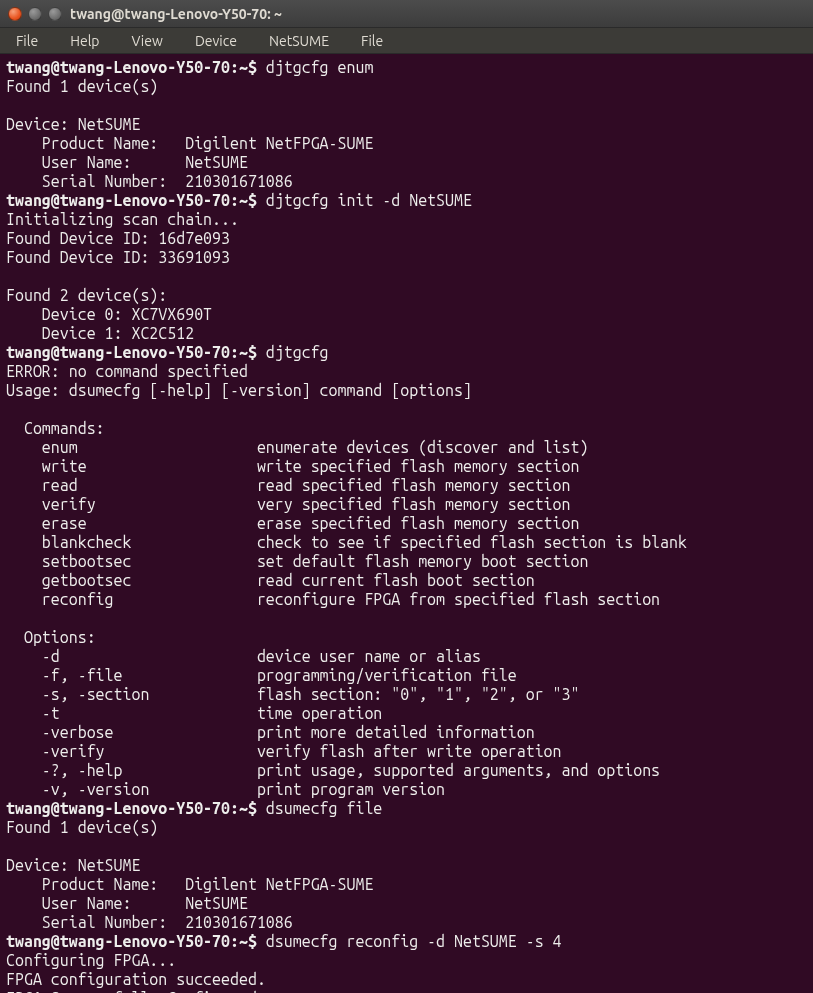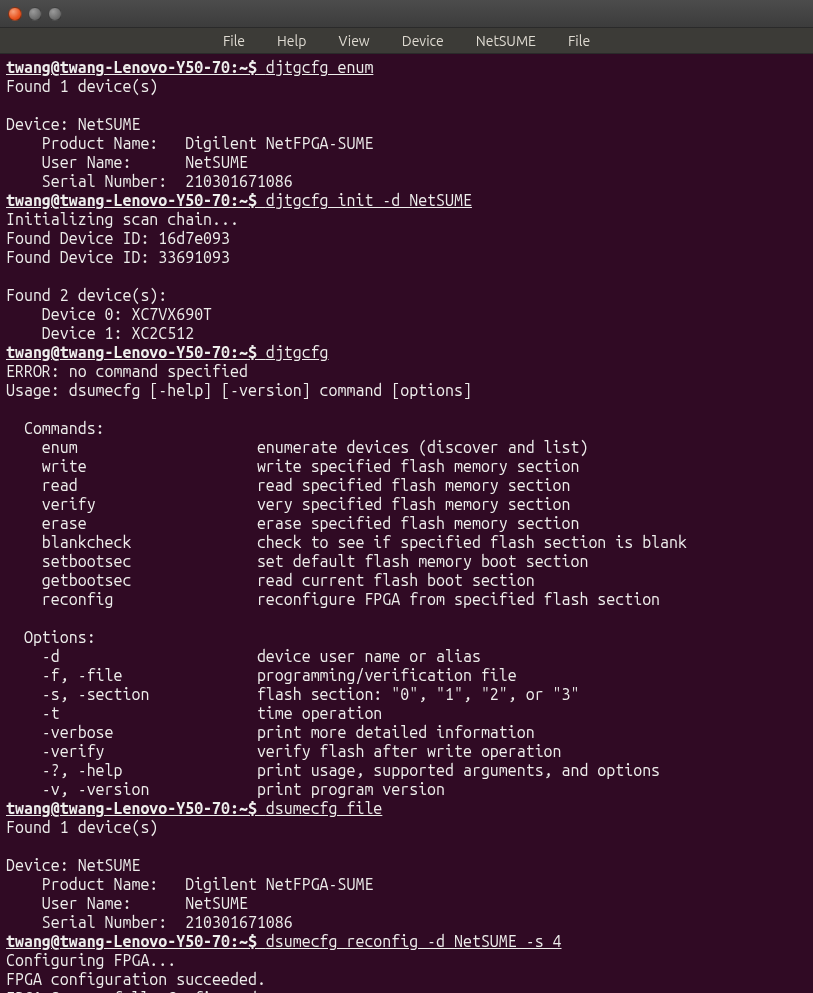--- a/index.html
+++ b/index.html
@@ -5,37 +5,38 @@
   * { margin:0; padding:0; box-sizing:border-box; }
   html,body { width:813px; height:993px; font-family:"Ubuntu","DejaVu Sans",sans-serif; background:#2c001e; overflow:hidden; }
   .window { width:813px; height:993px; display:flex; flex-direction:column; background:#2c001e; }
   .titlebar { height:28px; background:linear-gradient(to bottom,#4c4c4c,#3c3c3c); display:flex; align-items:center; padding:0 8px; gap:8px; border-bottom:1px solid #2a2a2a; }
   .win-btns { display:flex; gap:6px; }
   .win-btn { width:14px; height:14px; border-radius:50%; display:inline-block; border:1px solid rgba(0,0,0,0.4); }
   .win-close { background:radial-gradient(circle at 35% 30%,#f7a07a,#e95420 60%,#c34113); }
   .win-mid   { background:radial-gradient(circle at 35% 30%,#9a9a9a,#6f6f6f 60%,#555); }
   .win-max   { background:radial-gradient(circle at 35% 30%,#9a9a9a,#6f6f6f 60%,#555); }
   .title { color:#dfdbd2; font-size:14px; font-weight:bold; }
-  .menubar { height:26px; background:#3c3b37; display:flex; align-items:center; padding:0 8px; gap:16px; border-bottom:1px solid #2a2a2a;justify-content:center; }
+  .menubar { height:26px; background:#3c3b37; display:flex; align-items:center; padding:0 8px; gap:16px; border-bottom:1px solid #2a2a2a; }
   .menuitem { color:#dfdbd2; font-size:14px; padding:2px 8px; cursor:pointer; }
   .terminal { flex:1; background:#300a24; padding:4px 6px; font-family:"Ubuntu Mono","DejaVu Sans Mono",monospace; font-size:16px; line-height:19px; color:#eeeeec; white-space:pre; overflow:hidden; }
-  .prompt { color:#eeeeec; font-weight:bold;text-decoration:underline; }
-  .cmd { color:#eeeeec;text-decoration:underline; }
+  .prompt { color:#eeeeec; font-weight:bold; }
+  .cmd { color:#eeeeec; }
 </style>
 </head>
 <body>
 
 <div class="window">
 
   <div class="titlebar">
     <div class="win-btns">
       <span class="win-btn win-close"></span>
       <span class="win-btn win-mid"></span>
       <span class="win-btn win-max"></span>
     </div>
+    <span class="title">twang@twang-Lenovo-Y50-70: ~</span>
   </div>
 
   <div class="menubar">
     <span class="menuitem">File</span>
     <span class="menuitem">Help</span>
     <span class="menuitem">View</span>
     <span class="menuitem">Device</span>
     <span class="menuitem">NetSUME</span>
     <span class="menuitem">File</span>
   </div>

